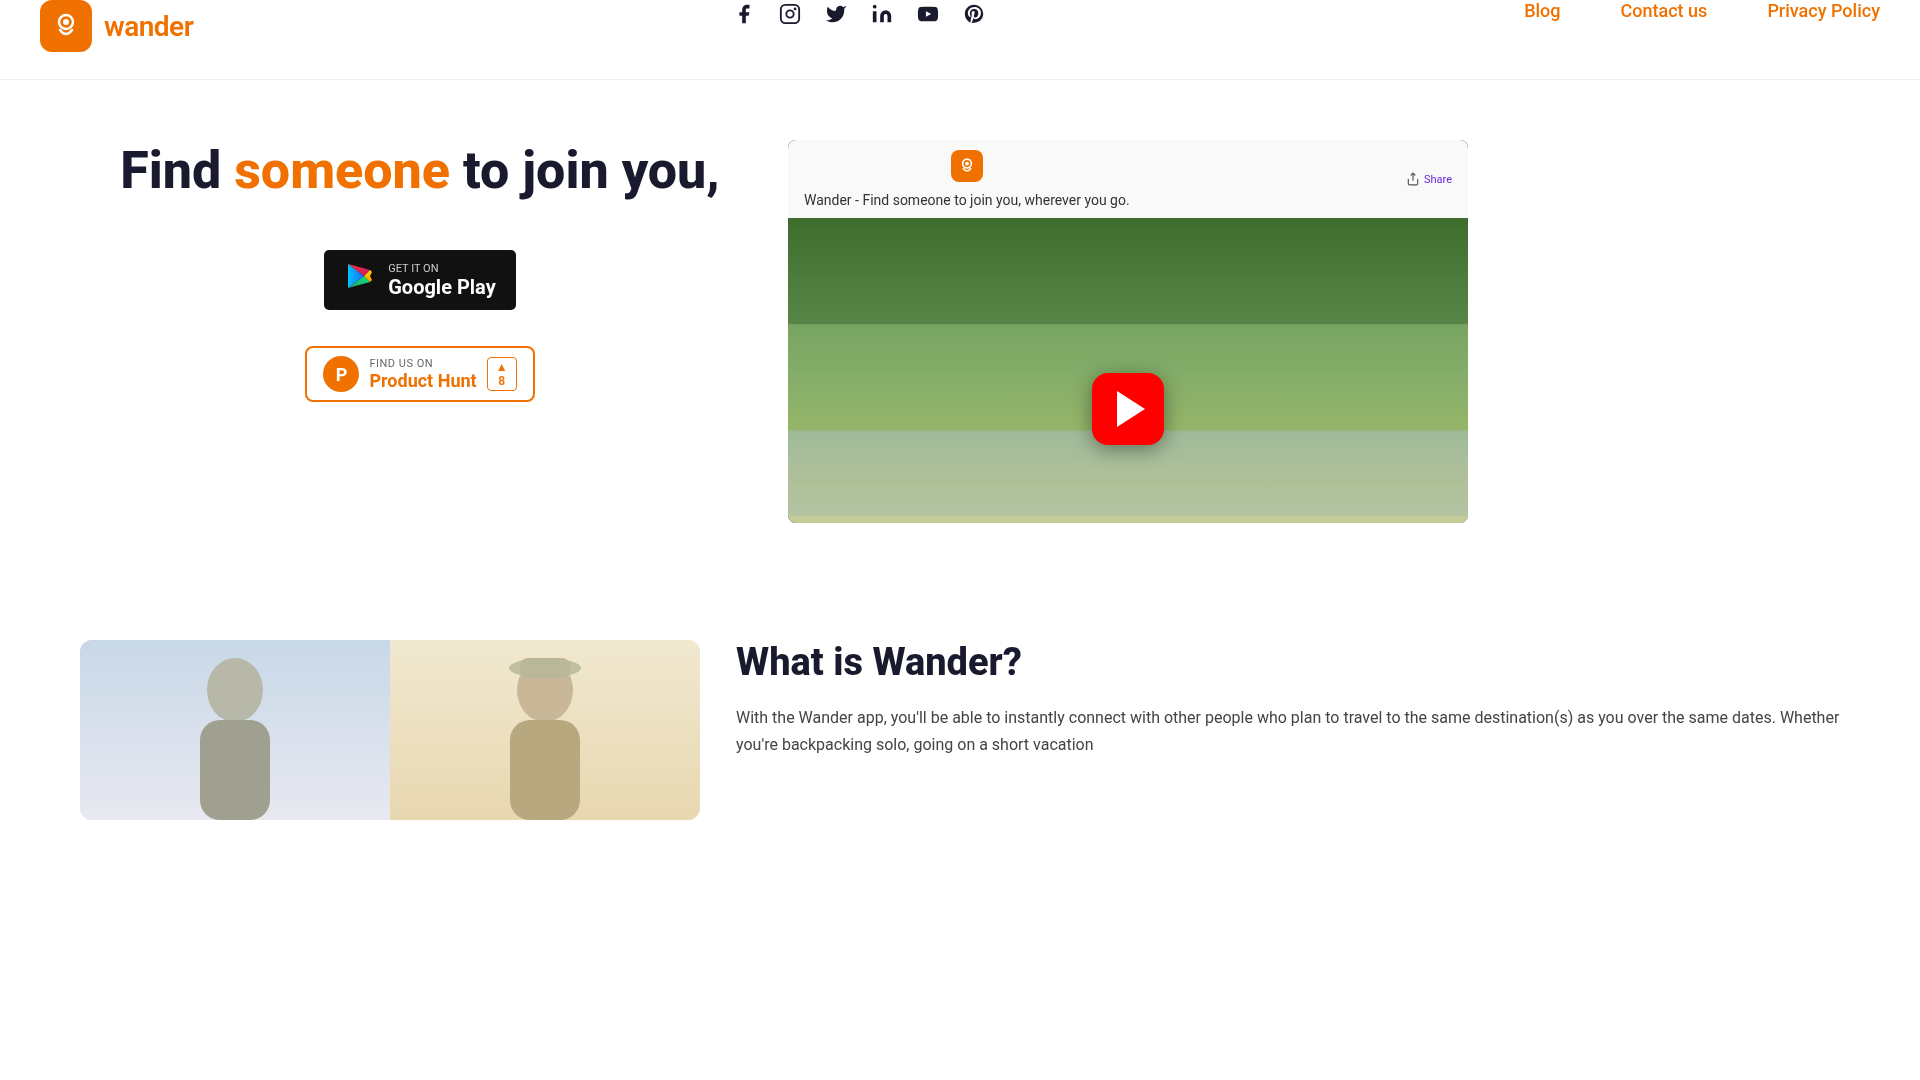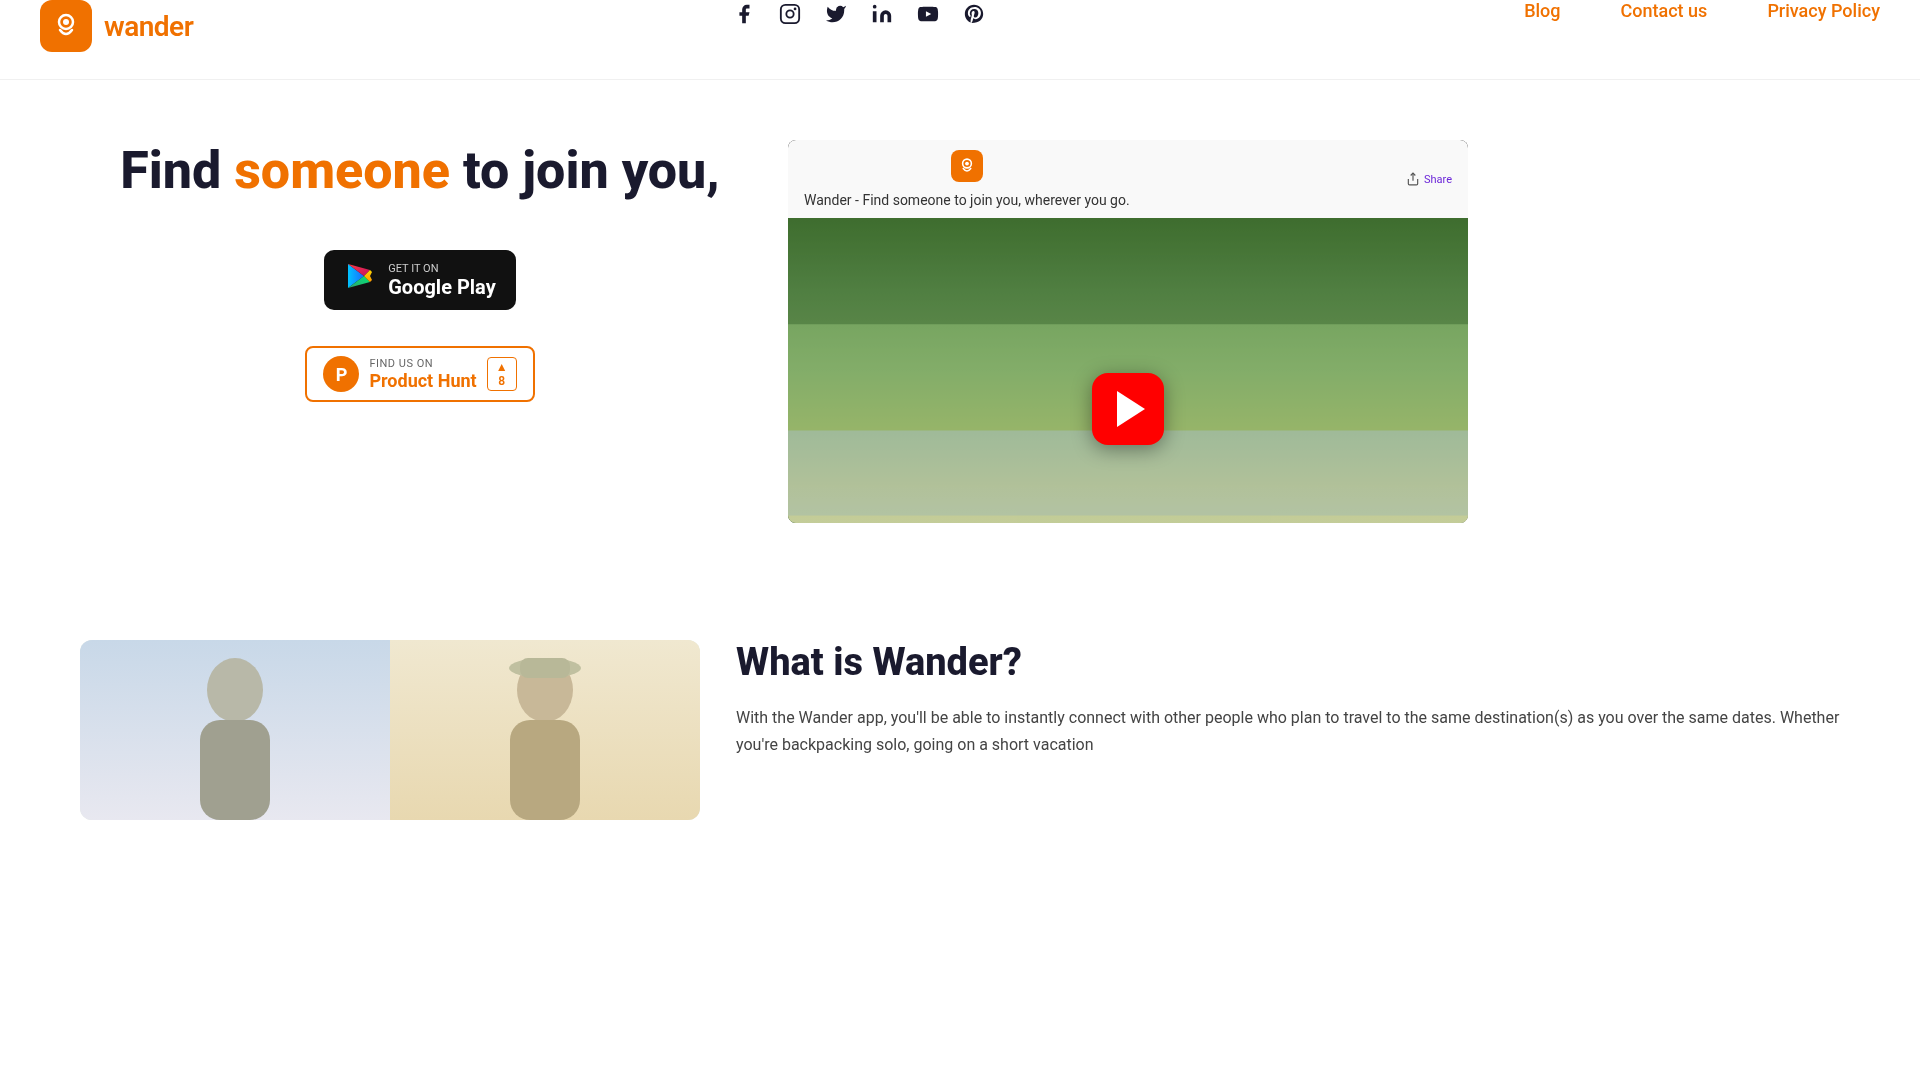--- a/index.html
+++ b/index.html
@@ -94,21 +94,21 @@
       display: flex;
       gap: 32px;
       margin-bottom: 36px;
       justify-content: center;
     }
     .app-btn {
       display: flex;
       align-items: center;
       background: #111;
       color: #fff;
-      border-radius: 10px;
+      border-radius: 5px;
       padding: 10px 20px;
       gap: 12px;
       cursor: pointer;
       text-decoration: none;
       min-width: 190px;
     }
     .app-btn-icon { font-size: 32px; }
     .app-btn-text-small { font-size: 11px; color: #ccc; }
     .app-btn-text-large { font-size: 20px; font-weight: 700; }
     .product-hunt-btn {

